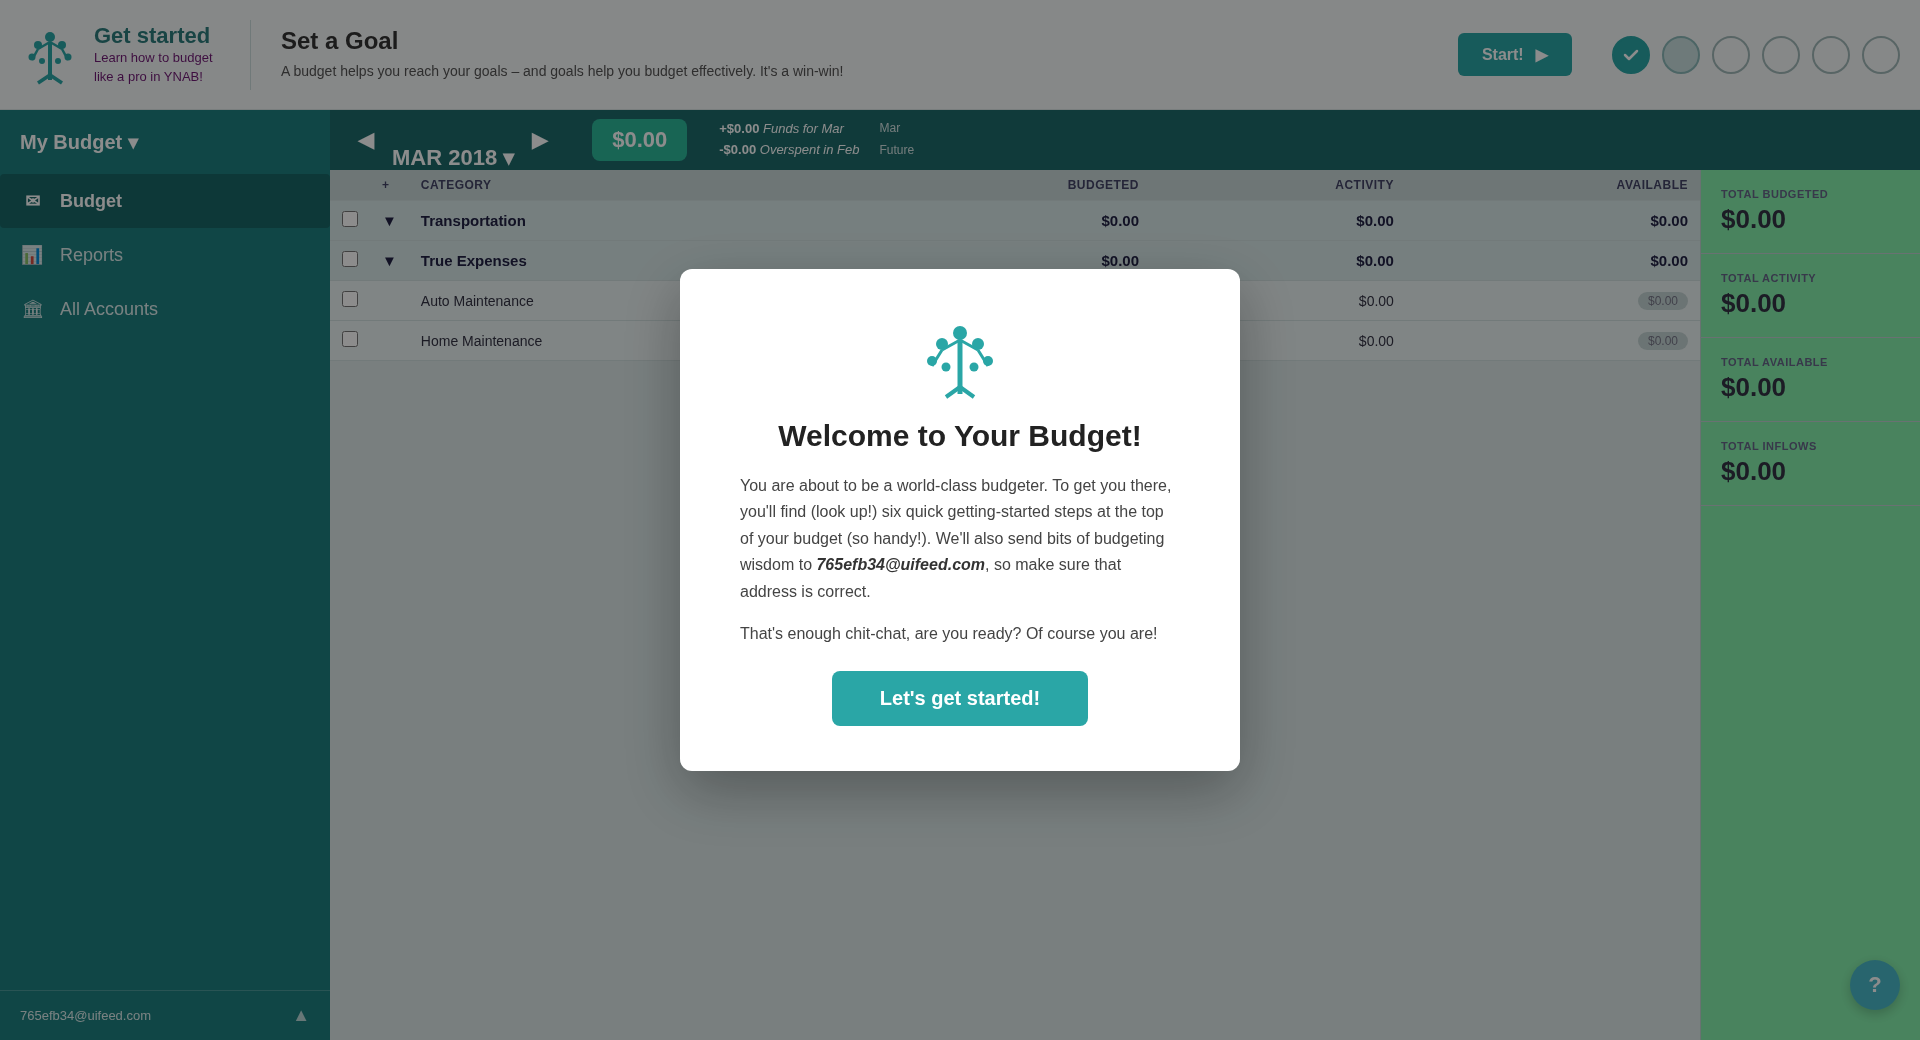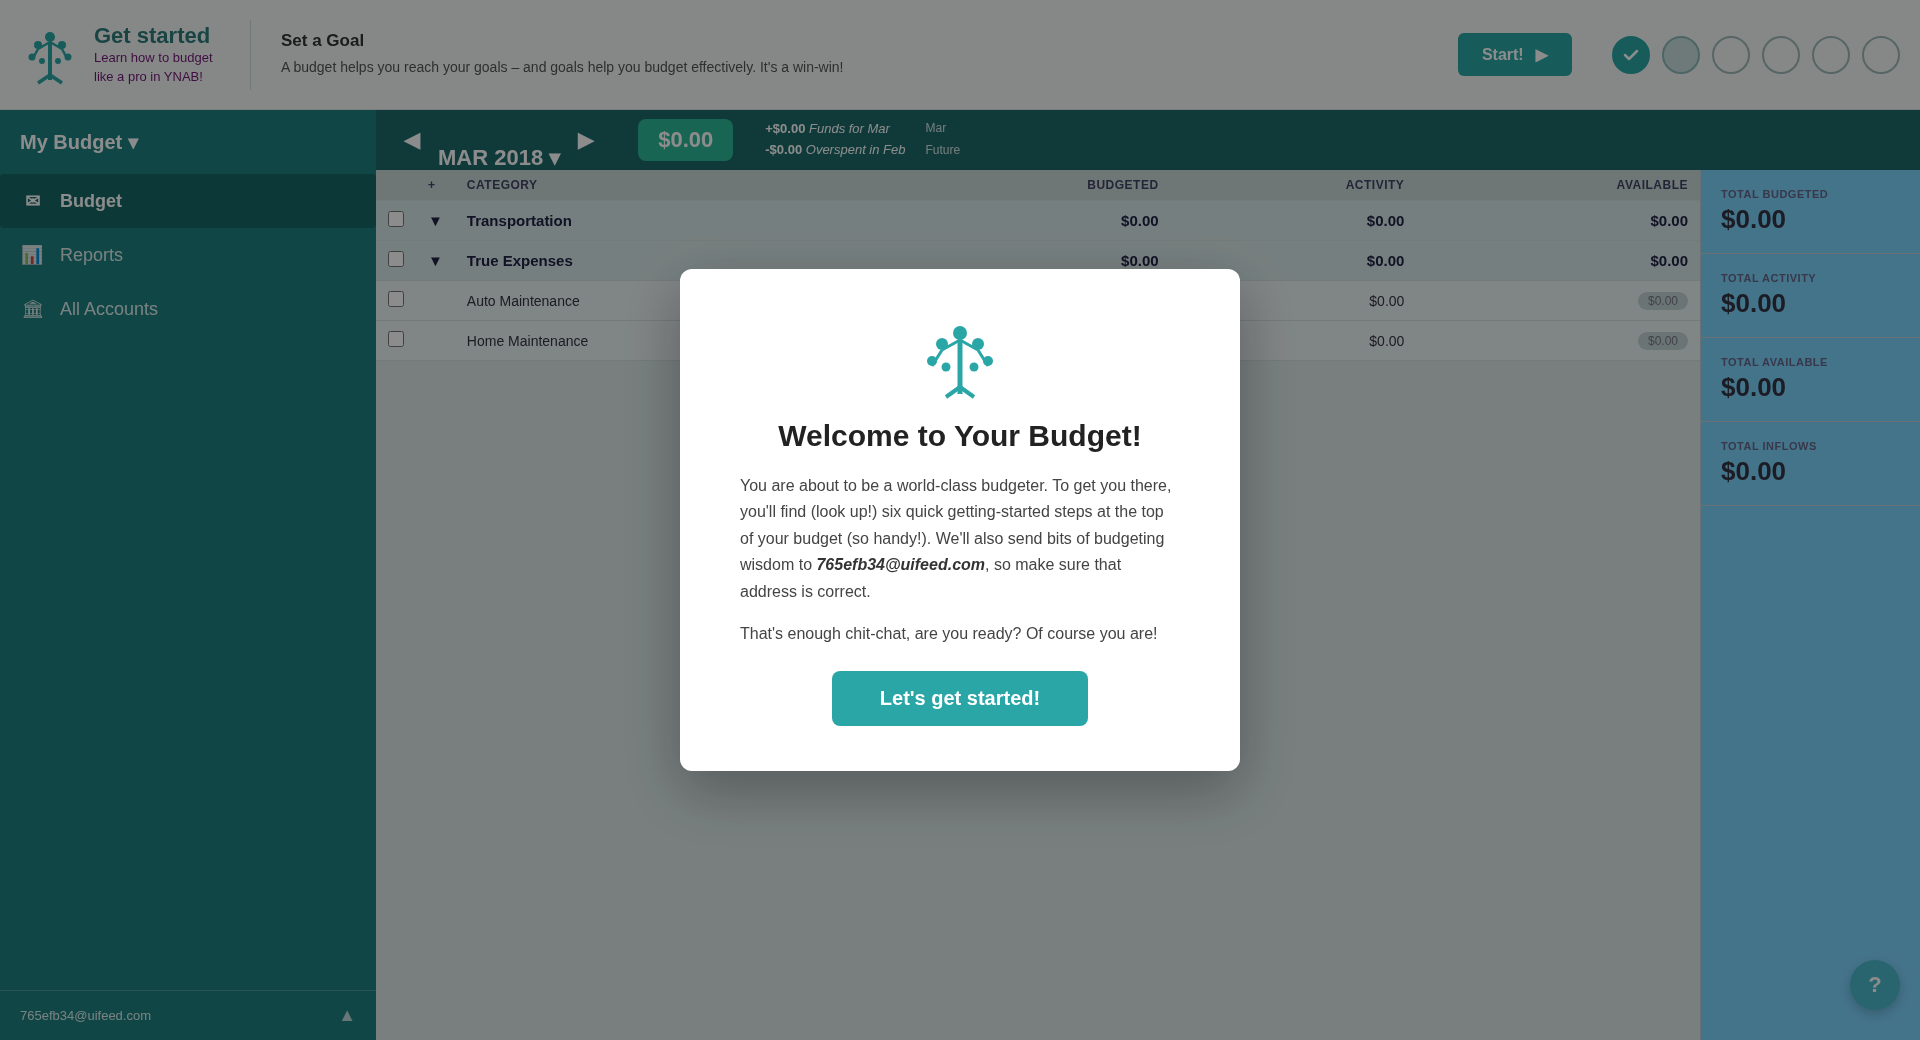--- a/index.html
+++ b/index.html
@@ -31,21 +31,21 @@
       font-size: 13px; color: #701a75; line-height: 1.4;
     }
     .divider-v {
       width: 1px; height: 70px; background: #cdd;
       margin: 0 10px;
     }
     .goal-area {
       flex: 1;
     }
     .goal-area h3 {
-      font-size: 17px; font-weight: 700; color: #333; margin-bottom: 6px;
+      font-size: 24px; font-weight: 700; color: #333; margin-bottom: 6px;
     }
     .goal-area p {
       font-size: 14px; color: #555; line-height: 1.5;
     }
     .start-btn {
       background: #2aa6a6;
       color: white;
       border: none;
       border-radius: 6px;
       padding: 12px 24px;
@@ -81,21 +81,21 @@
     }
 
     
     .main-layout {
       display: flex;
       height: calc(1040px - 110px);
     }
 
     
     .sidebar {
-      width: 376px;
+      width: 330px;
       background: #1e8080;
       color: white;
       display: flex;
       flex-direction: column;
       flex-shrink: 0;
     }
     .sidebar-header {
       padding: 20px 20px 10px;
     }
     .sidebar-budget-title {
@@ -288,21 +288,21 @@
       display: inline-block;
     }
     .available-badge.zero {
       background: #c4d4d4;
       color: #778;
     }
 
     
     .stats-panel {
       width: 220px;
-      background: #7dd3fc;
+      background: #86efac;
       border-left: 1px solid #c0d0d0;
       padding: 0;
       display: flex;
       flex-direction: column;
     }
     .stat-block {
       padding: 18px 20px;
       border-bottom: 1px solid #c0d0d0;
     }
     .stat-label {

